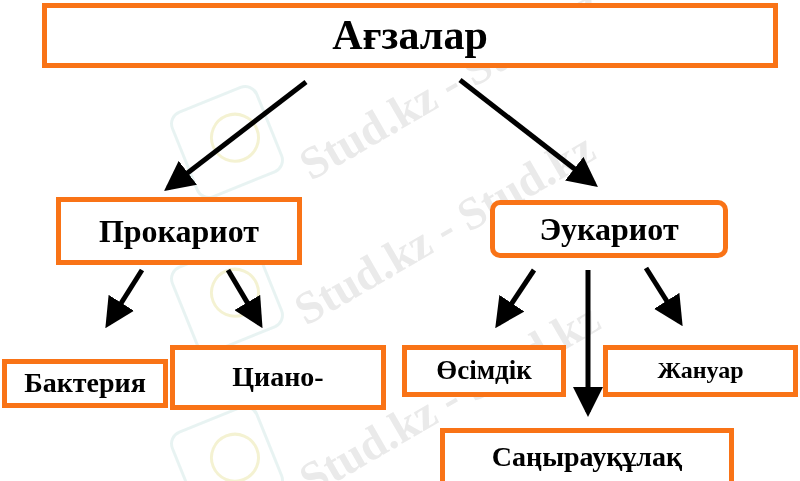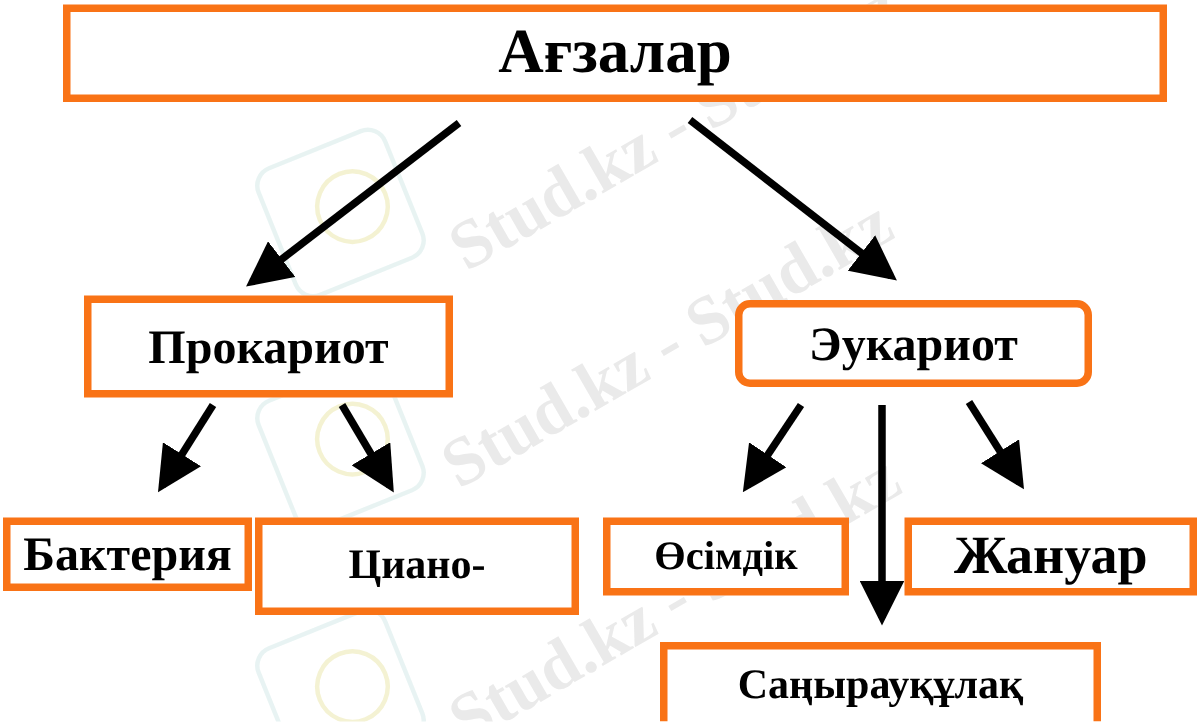--- a/index.html
+++ b/index.html
@@ -42,31 +42,31 @@
 </div>
 
 <div class="box" style="left:56px; top:197px; width:246px; height:68px; font-size:32px;">
   <span>Прокариот</span>
 </div>
 
 <div class="box" style="left:490px; top:200px; width:238px; height:58px; font-size:32px;border-radius:10px;">
   <span>Эукариот</span>
 </div>
 
-<div class="box" style="left:2px; top:345px; width:166px; height:49px; font-size:32px;">
+<div class="box" style="left:2px; top:359px; width:166px; height:49px; font-size:28px;">
   <span>Бактерия</span>
 </div>
 
 <div class="box" style="left:170px; top:345px; width:216px; height:65px; font-size:28px; flex-direction:column;gap:44px;">
   <span>Циано-</span>
 </div>
 
 <div class="box" style="left:402px; top:345px; width:164px; height:52px; font-size:27px;">
   <span>Өсімдік</span>
 </div>
 
-<div class="box" style="left:603px; top:345px; width:195px; height:52px; font-size:36px;">
+<div class="box" style="left:603px; top:345px; width:195px; height:52px; font-size:24px;">
   <span>Жануар</span>
 </div>
 
 <div class="box" style="left:440px; top:428px; width:294px; height:53px; font-size:28px; border-bottom-width:0;">
   <span>Саңырауқұлақ</span>
 </div>
 
 </body></html>

